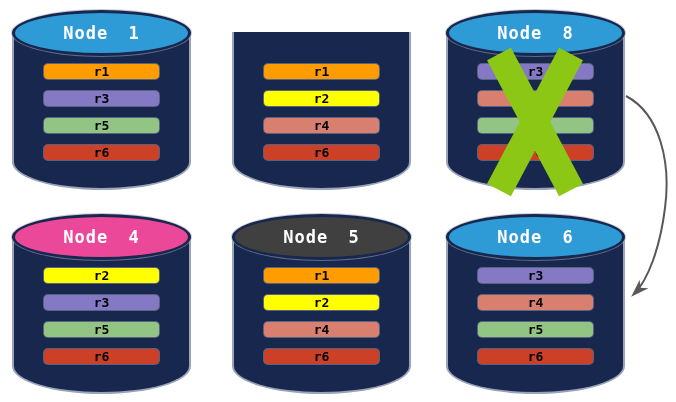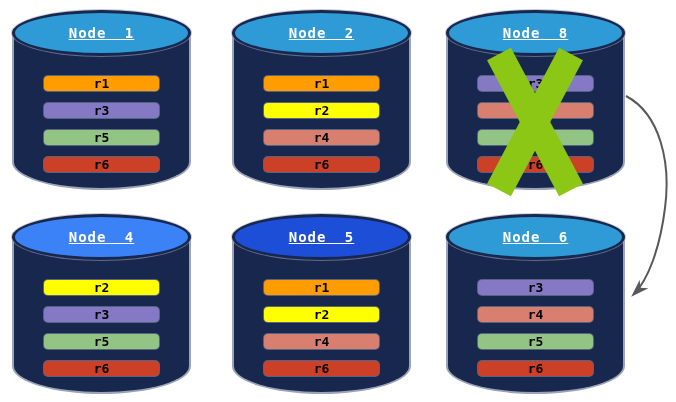--- a/index.html
+++ b/index.html
@@ -13,30 +13,29 @@
     border:2px solid #9aa3b8; border-top:none;
     border-radius:0 0 50% 50% / 0 0 28px 28px;
   }
   .cyl-top {
     position:absolute; left:0; right:0; top:0; height:46px; box-sizing:border-box;
     border-radius:50%; border:3px solid #17274e;
     box-shadow:0 0 0 1px rgba(154,163,184,.55);
     display:flex; align-items:center; justify-content:center;
   }
   .cyl-title {
-    color:#ffffff; font-weight:bold; font-size:14px;
-    letter-spacing:1px; word-spacing:9px; white-space:pre;text-decoration:underline;
+    color:#ffffff; font-weight:bold; font-size:17px;
+    letter-spacing:1px; word-spacing:9px; white-space:pre;
   }
   .bars { position:absolute; left:32px; right:32px; top:54px; }
   .bar {
     height:15px; margin-bottom:12px; border-radius:4px;
     display:flex; align-items:center; justify-content:center;
     font-size:13px; font-weight:bold; color:#000; line-height:15px;
     box-shadow:0 0 0 1px rgba(255,255,255,.28);
-    margin-top:12px;
   }
   .x-mark { position:absolute; left:37px; top:36px; }
   .overlay-svg { position:absolute; left:0; top:0; pointer-events:none; }
 </style>
 </head>
 <body>
 
 <div class="canvas">
 
   <div class="node" style="left:12px;top:10px;">
@@ -47,23 +46,20 @@
     <div class="bars">
       <div class="bar" style="background: rgb(255, 156, 0);">r1</div>
       <div class="bar" style="background: rgb(133, 120, 196);">r3</div>
       <div class="bar" style="background: rgb(146, 197, 131);">r5</div>
       <div class="bar" style="background: rgb(203, 64, 39);">r6</div>
     </div>
   </div>
 
   <div class="node" style="left:232px;top:10px;">
     <div class="cyl-body" style="background: rgb(23, 39, 78);"></div>
-    <div class="cyl-top" style="background: rgb(46, 154, 214);">
-      <span class="cyl-title">Node 2</span>
-    </div>
     <div class="bars">
       <div class="bar" style="background: rgb(255, 156, 0);">r1</div>
       <div class="bar" style="background: rgb(255, 255, 0);">r2</div>
       <div class="bar" style="background: rgb(217, 127, 111);">r4</div>
       <div class="bar" style="background: rgb(203, 64, 39);">r6</div>
     </div>
   </div>
 
   <div class="node" style="left:446px;top:10px;">
     <div class="cyl-body" style="background: rgb(23, 39, 78);"></div>
@@ -77,34 +73,34 @@
       <div class="bar" style="background: rgb(203, 64, 39);">r6</div>
     </div>
     <svg class="x-mark" width="104" height="152" viewBox="0 0 104 152">
       <line x1="16" y1="8" x2="88" y2="144" stroke-width="27" stroke-linecap="butt" stroke="#8cc716"></line>
       <line x1="88" y1="8" x2="16" y2="144" stroke-width="27" stroke-linecap="butt" stroke="#8cc716"></line>
     </svg>
   </div>
 
   <div class="node" style="left:12px;top:214px;">
     <div class="cyl-body" style="background: rgb(23, 39, 78);"></div>
-    <div class="cyl-top" style="background: #3b82f6;">
+    <div class="cyl-top" style="background: #ec4899;">
       <span class="cyl-title">Node 4</span>
     </div>
     <div class="bars">
       <div class="bar" style="background: rgb(255, 255, 0);">r2</div>
       <div class="bar" style="background: rgb(133, 120, 196);">r3</div>
       <div class="bar" style="background: rgb(146, 197, 131);">r5</div>
       <div class="bar" style="background: rgb(203, 64, 39);">r6</div>
     </div>
   </div>
 
   <div class="node" style="left:232px;top:214px;">
     <div class="cyl-body" style="background: rgb(23, 39, 78);"></div>
-    <div class="cyl-top" style="background: #1d4ed8;">
+    <div class="cyl-top" style="background: #404040;">
       <span class="cyl-title">Node 5</span>
     </div>
     <div class="bars">
       <div class="bar" style="background: rgb(255, 156, 0);">r1</div>
       <div class="bar" style="background: rgb(255, 255, 0);">r2</div>
       <div class="bar" style="background: rgb(217, 127, 111);">r4</div>
       <div class="bar" style="background: rgb(203, 64, 39);">r6</div>
     </div>
   </div>
 

